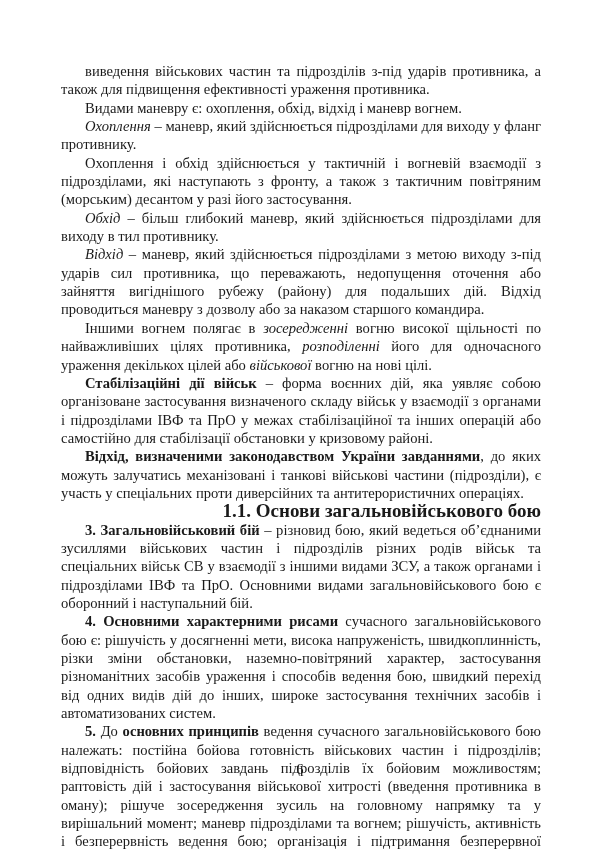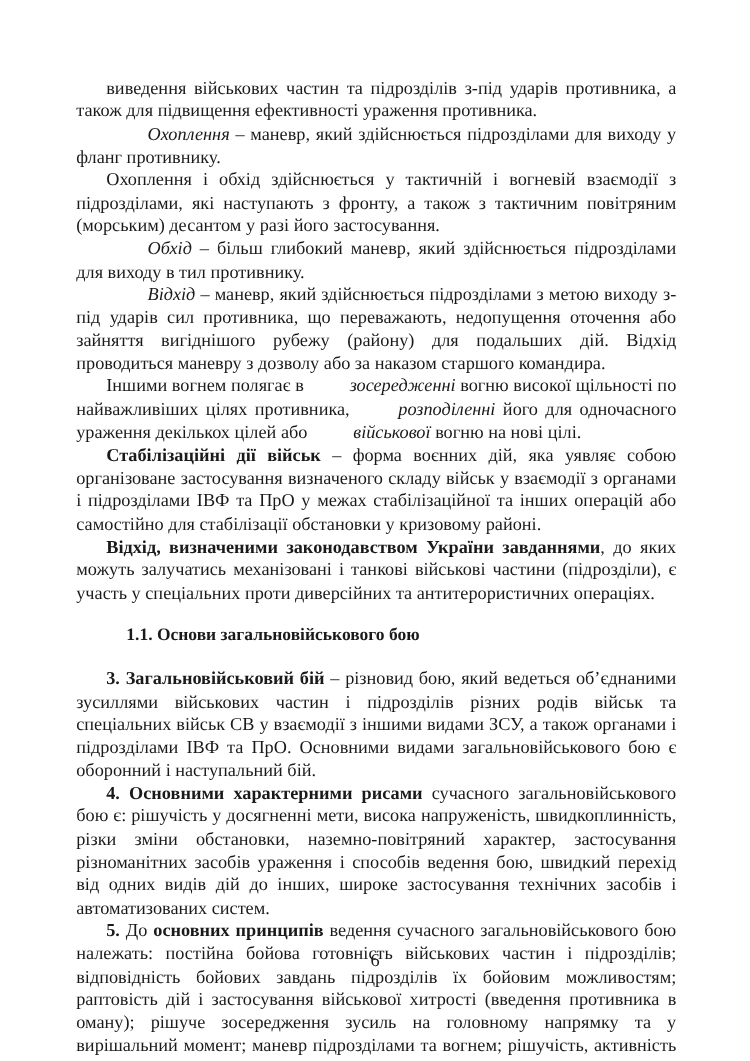--- a/index.html
+++ b/index.html
@@ -36,49 +36,50 @@
     padding: 0;
     font-size: 14.6px;
     line-height: 18.35px;
     text-align: justify;
     text-justify: inter-word;
     text-indent: 24px;
     hyphens: none;
     word-spacing: 0px;
   }
   p.heading {
-    margin: 16px;
+    margin: 0;
     padding: 0;
-    font-size: 14px;
+    font-size: 19px;
     line-height: 18.35px;
-    text-align: left;
+    text-align: right;
     text-indent: 24px;
     font-weight: bold;
   }
   b, .b { font-weight: bold; }
-  i, .i { font-style: italic; margin-left: 33px; }
+  i, .i { font-style: italic; }
   .page-number {
     position: absolute;
     left: 0;
     top: 760px;
     width: 600px;
     text-align: center;
     font-size: 14.6px;
     line-height: 18px;
     font-family: "Liberation Serif", "DejaVu Serif", serif;
     color: #1a1a1a;
   }
 </style>
 </head>
 <body style="background: rgb(255, 255, 255); color: rgb(26, 26, 26);">
 
 <div class="page">
 
   <div class="text-column" id="text-column">
       <p class="para"><span>виведення військових частин та підрозділів з-під ударів противника, а також для підвищення ефективності ураження противника.</span></p>
+      <p class="para"><span>Видами маневру є: охоплення, обхід, відхід і маневр вогнем.</span></p>
       <p class="para"><span class="i">Охоплення</span><span> – маневр, який здійснюється підрозділами для виходу у фланг противнику.</span></p>
       <p class="para"><span>Охоплення і обхід здійснюється у тактичній і вогневій взаємодії з підрозділами, які наступають з фронту, а також з тактичним повітряним (морським) десантом у разі його застосування.</span></p>
       <p class="para"><span class="i">Обхід</span><span> – більш глибокий маневр, який здійснюється підрозділами для виходу в тил противнику.</span></p>
       <p class="para"><span class="i">Відхід</span><span> – маневр, який здійснюється підрозділами з метою виходу з-під ударів сил противника, що переважають, недопущення оточення або зайняття вигіднішого рубежу (району) для подальших дій. Відхід проводиться маневру з дозволу або за наказом старшого командира.</span></p>
       <p class="para"><span>Іншими вогнем полягає в </span><span class="i">зосередженні</span><span> вогню високої щільності по найважливіших цілях противника, </span><span class="i">розподіленні</span><span> його для одночасного ураження декількох цілей або </span><span class="i">військової</span><span> вогню на нові цілі.</span></p>
       <p class="para"><span class="b">Стабілізаційні дії військ</span><span> – форма воєнних дій, яка уявляє собою організоване застосування визначеного складу військ у взаємодії з органами і підрозділами ІВФ та ПрО у межах стабілізаційної та інших операцій або самостійно для стабілізації обстановки у кризовому районі.</span></p>
       <p class="para"><span class="b">Відхід, визначеними законодавством України завданнями</span><span>, до яких можуть залучатись механізовані і танкові військові частини (підрозділи), є участь у спеціальних проти диверсійних та антитерористичних операціях.</span></p>
       <p class="heading"><span class="b">1.1. Основи загальновійськового бою</span></p>
       <p class="para"><span class="b">3. Загальновійськовий бій</span><span> – різновид бою, який ведеться об’єднаними зусиллями військових частин і підрозділів різних родів військ та спеціальних військ СВ у взаємодії з іншими видами ЗСУ, а також органами і підрозділами ІВФ та ПрО. Основними видами загальновійськового бою є оборонний і наступальний бій.</span></p>
       <p class="para"><span class="b">4. Основними характерними рисами</span><span> сучасного загальновійськового бою є: рішучість у досягненні мети, висока напруженість, швидкоплинність, різки зміни обстановки, наземно-повітряний характер, застосування різноманітних засобів ураження і способів ведення бою, швидкий перехід від одних видів дій до інших, широке застосування технічних засобів і автоматизованих систем.</span></p>

